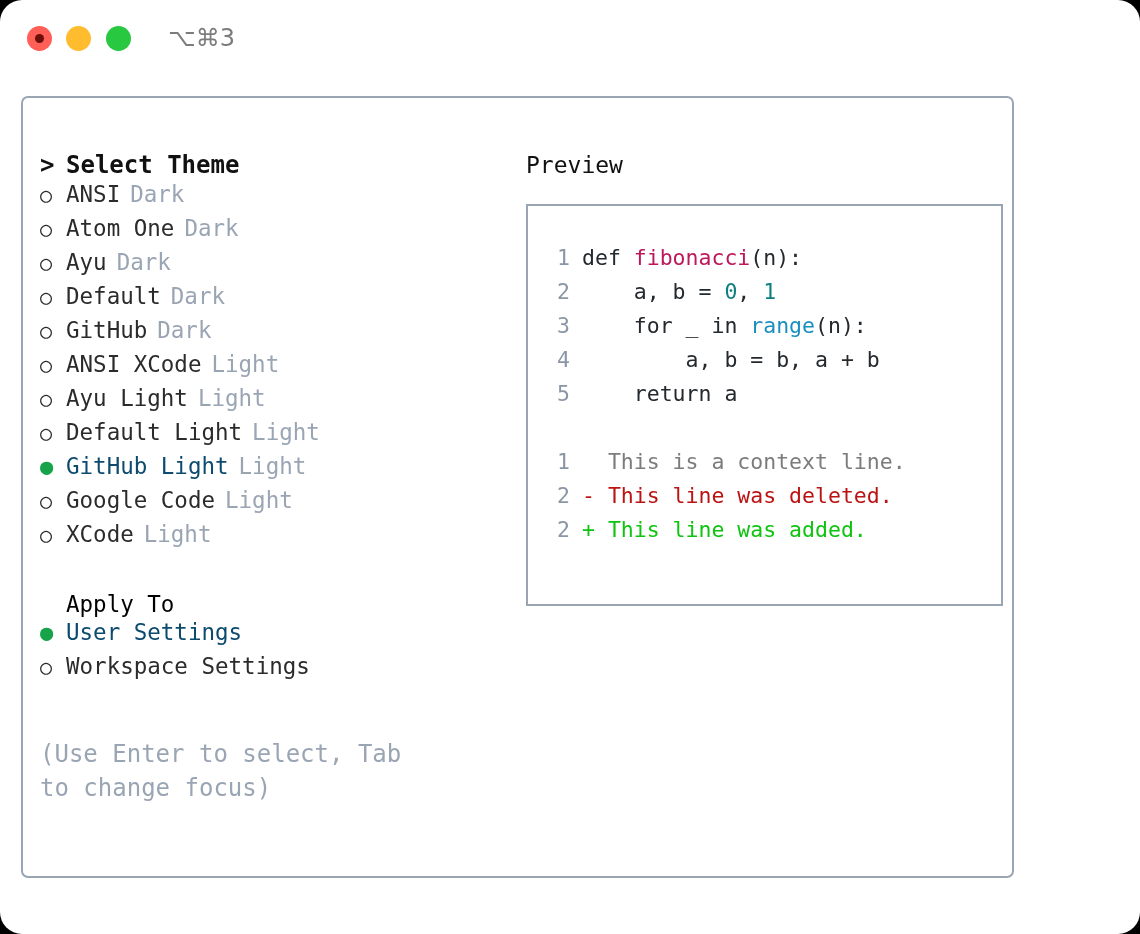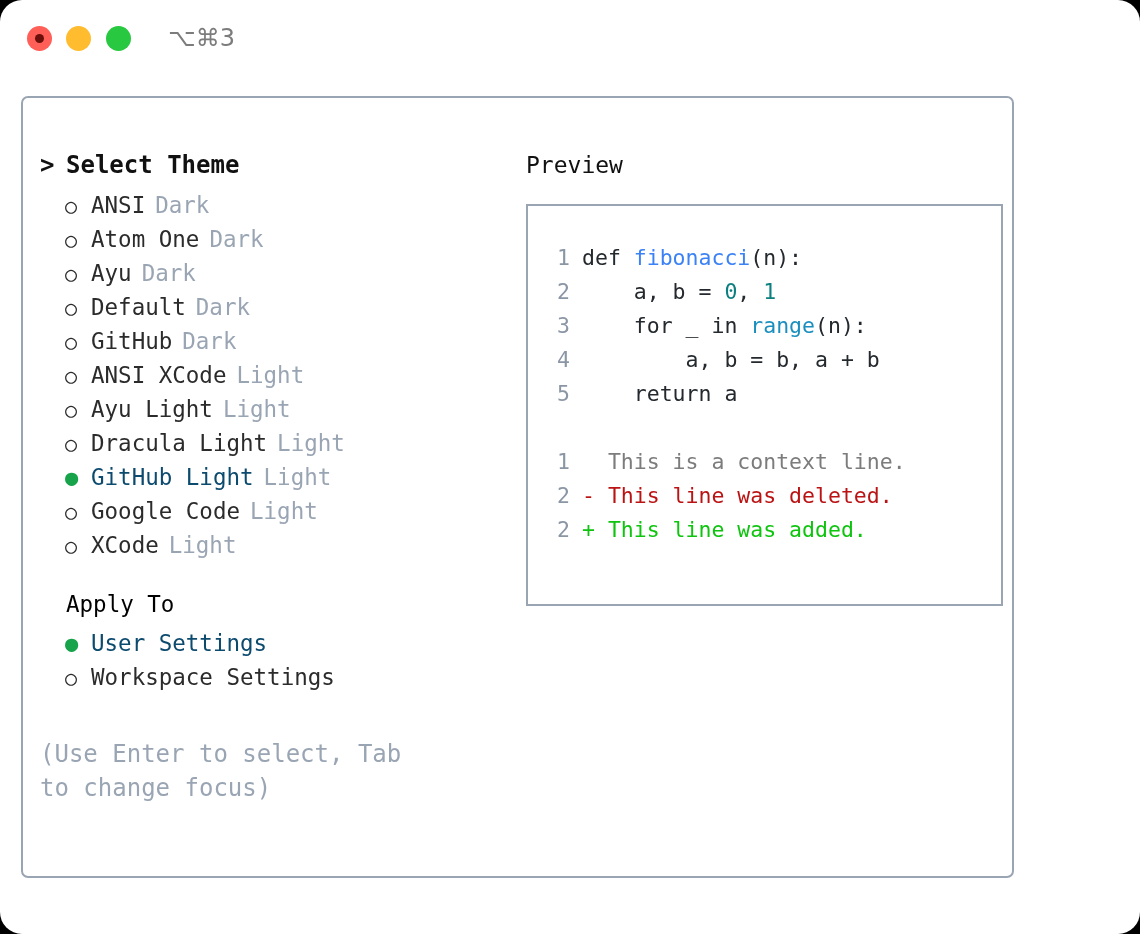--- a/index.html
+++ b/index.html
@@ -77,25 +77,24 @@
   
   #left-col {
     position: absolute;
     left: 17px;
     top: 49px;
     width: 440px;
   }
 
   .row {
     height: 34px;
-    line-height: 44px;
+    line-height: 23px;
     font-size: 22.5px;
     white-space: nowrap;
     color: #2b2b2b;
-    margin-left: 25px;
   }
   .row .marker {
     display: inline-block;
     width: 26px;
     text-align: left;
     font-size: 20px;
   }
   .row .marker.dot {
     color: #16a34a;
     font-size: 22px;
@@ -179,21 +178,21 @@
     white-space: pre;
     color: #24292e;
   }
   .lineno {
     display: inline-block;
     width: 22px;
     text-align: right;
     color: #8b96a5;
     margin-right: 12px;
   }
-  .tok-func  { color: #3b82f6; }
+  .tok-func  { color: #be185d; }
   .tok-num   { color: #0d7f7f; }
   .tok-build { color: #1a8fbf; }
   .diff-context { color: #7c7c7c; }
   .diff-del     { color: #bb1313; }
   .diff-add     { color: #0ec40e; margin-top: 20px; }
   .spacer-line { height: 34px; }
 </style>
 </head>
 <body>
 
@@ -215,21 +214,21 @@
       </div>
 
       <div id="theme-list">
           <div class="row"><span class="marker ring">○</span><span class="name">ANSI</span><span class="appearance">Dark</span></div>
           <div class="row"><span class="marker ring">○</span><span class="name">Atom One</span><span class="appearance">Dark</span></div>
           <div class="row"><span class="marker ring">○</span><span class="name">Ayu</span><span class="appearance">Dark</span></div>
           <div class="row"><span class="marker ring">○</span><span class="name">Default</span><span class="appearance">Dark</span></div>
           <div class="row"><span class="marker ring">○</span><span class="name">GitHub</span><span class="appearance">Dark</span></div>
           <div class="row"><span class="marker ring">○</span><span class="name">ANSI XCode</span><span class="appearance">Light</span></div>
           <div class="row"><span class="marker ring">○</span><span class="name">Ayu Light</span><span class="appearance">Light</span></div>
-          <div class="row"><span class="marker ring">○</span><span class="name">Dracula Light</span><span class="appearance">Light</span></div>
+          <div class="row"><span class="marker ring">○</span><span class="name">Default Light</span><span class="appearance">Light</span></div>
           <div class="row selected"><span class="marker dot">●</span><span class="name">GitHub Light</span><span class="appearance">Light</span></div>
           <div class="row"><span class="marker ring">○</span><span class="name">Google Code</span><span class="appearance">Light</span></div>
           <div class="row"><span class="marker ring">○</span><span class="name">XCode</span><span class="appearance">Light</span></div>
         </div>
 
       <div id="apply-block">
         <div id="apply-title">
           <span class="marker"></span><span>Apply To</span>
         </div>
         <div id="apply-list">

